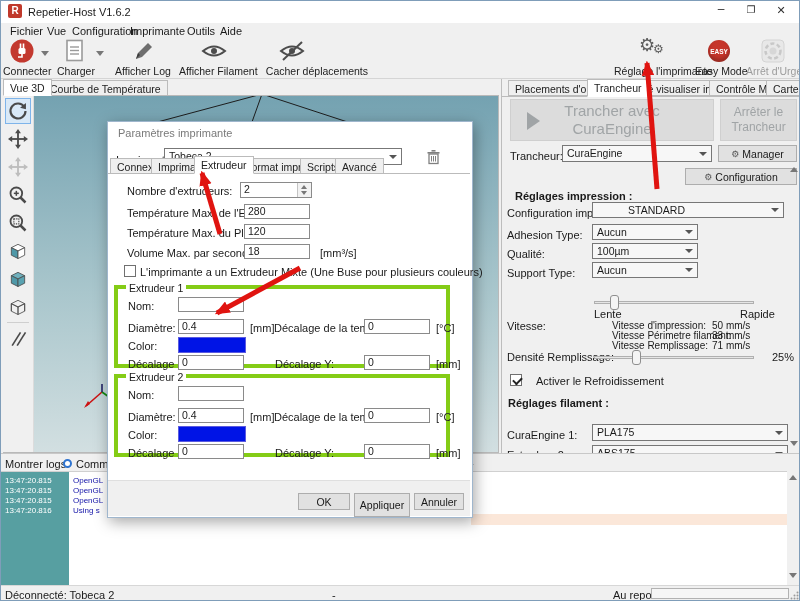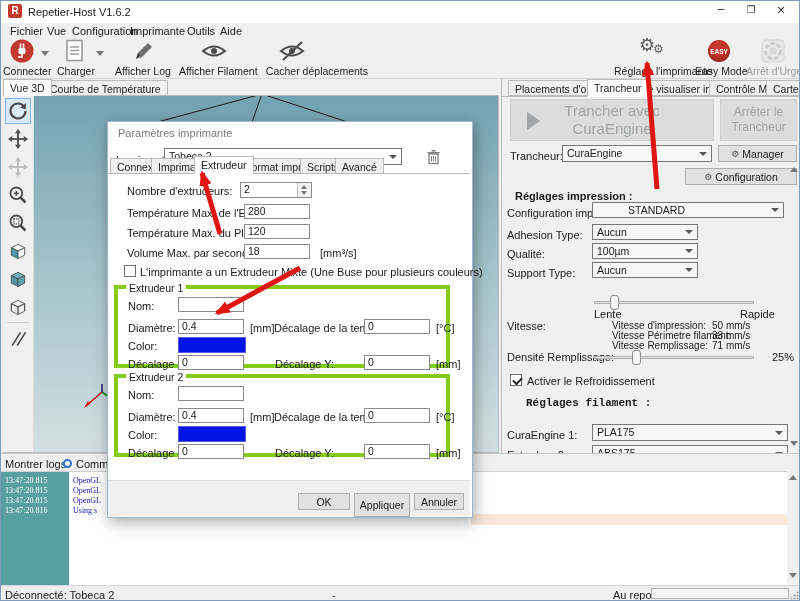--- a/index.html
+++ b/index.html
@@ -25,21 +25,21 @@
   .cb{position:absolute;width:12px;height:12px;background:#fff;border:1px solid #707070;box-sizing:border-box;}
   .check{position:absolute;left:2px;top:2px;width:7px;height:4px;border-left:2px solid #222;
       border-bottom:2px solid #222;transform:rotate(-45deg);}
   .track{position:absolute;height:3px;background:#e6e6e6;border:1px solid #b0b0b0;box-sizing:border-box;}
   .thumb{position:absolute;width:9px;height:15px;background:#f4f4f4;border:1px solid #8f8f8f;border-radius:3px;box-sizing:border-box;}
   .uparr{width:0;height:0;border-left:4px solid transparent;border-right:4px solid transparent;border-bottom:5px solid #777;position:absolute;}
   .dnarr{width:0;height:0;border-left:4px solid transparent;border-right:4px solid transparent;border-top:5px solid #777;position:absolute;}
   .tool-ic{position:absolute;width:26px;height:26px;display:flex;align-items:center;justify-content:center;}
   .tool-ic.sel{background:#d9e9f7;border:1px solid #7eb4ea;box-sizing:border-box;}
   .tblabel{position:absolute;font-size:10.5px;color:#222;white-space:nowrap;}
-  .mono{font-family:Liberation Serif, serif;}
+  .mono{font-family:Liberation Sans, sans-serif;}
   .group{position:absolute;border:4px solid #84cc16;box-sizing:border-box;}
   .grouplab{position:absolute;top:-7px;left:8px;background:#fff;padding:0 3px;font-size:10.5px;}
   .u{color:#222;}
 </style>
 </head>
 <body>
 
 <div id="app">
 
   <div class="abs" style="left:0;top:0;width:798px;height:22px;background:#fff;">
@@ -294,23 +294,23 @@
     <span class="l" style="left:210px;top:261px;width:32px;font-size:10px;">71 mm/s</span>
 
     <span class="l" style="left:5px;top:272px;">Densité Remplissage:</span>
     <div class="track" style="left:92px;top:277px;width:160px;"></div>
     <div class="thumb" style="left:130px;top:271px;"></div>
     <span class="l" style="left:270px;top:272px;">25%</span>
 
     <span class="cb" style="left:8px;top:295px;">
         <i class="check"></i>
       </span>
-    <span class="l" style="left:25px;top:296px;">Activer le Refroidissement</span>
-
-    <span class="l b" style="left:24px;top:318px;font-family:Liberation Mono, monospace;">Réglages filament :</span>
+    <span class="l" style="left:34px;top:296px;">Activer le Refroidissement</span>
+
+    <span class="l b" style="left:6px;top:318px;">Réglages filament :</span>
 
     <span class="l" style="left:5px;top:350px;">CuraEngine 1:</span>
     <div class="combo" style="left:90px;top:345px;width:196px;height:17px;">
       <span>PLA175</span><i class="ch"></i>
     </div>
     <span class="l" style="left:5px;top:370px;">Extrudeur 2:</span>
     <div class="combo" style="left:90px;top:366px;width:196px;height:17px;">
       <span>ABS175</span><i class="ch"></i>
     </div>
 

